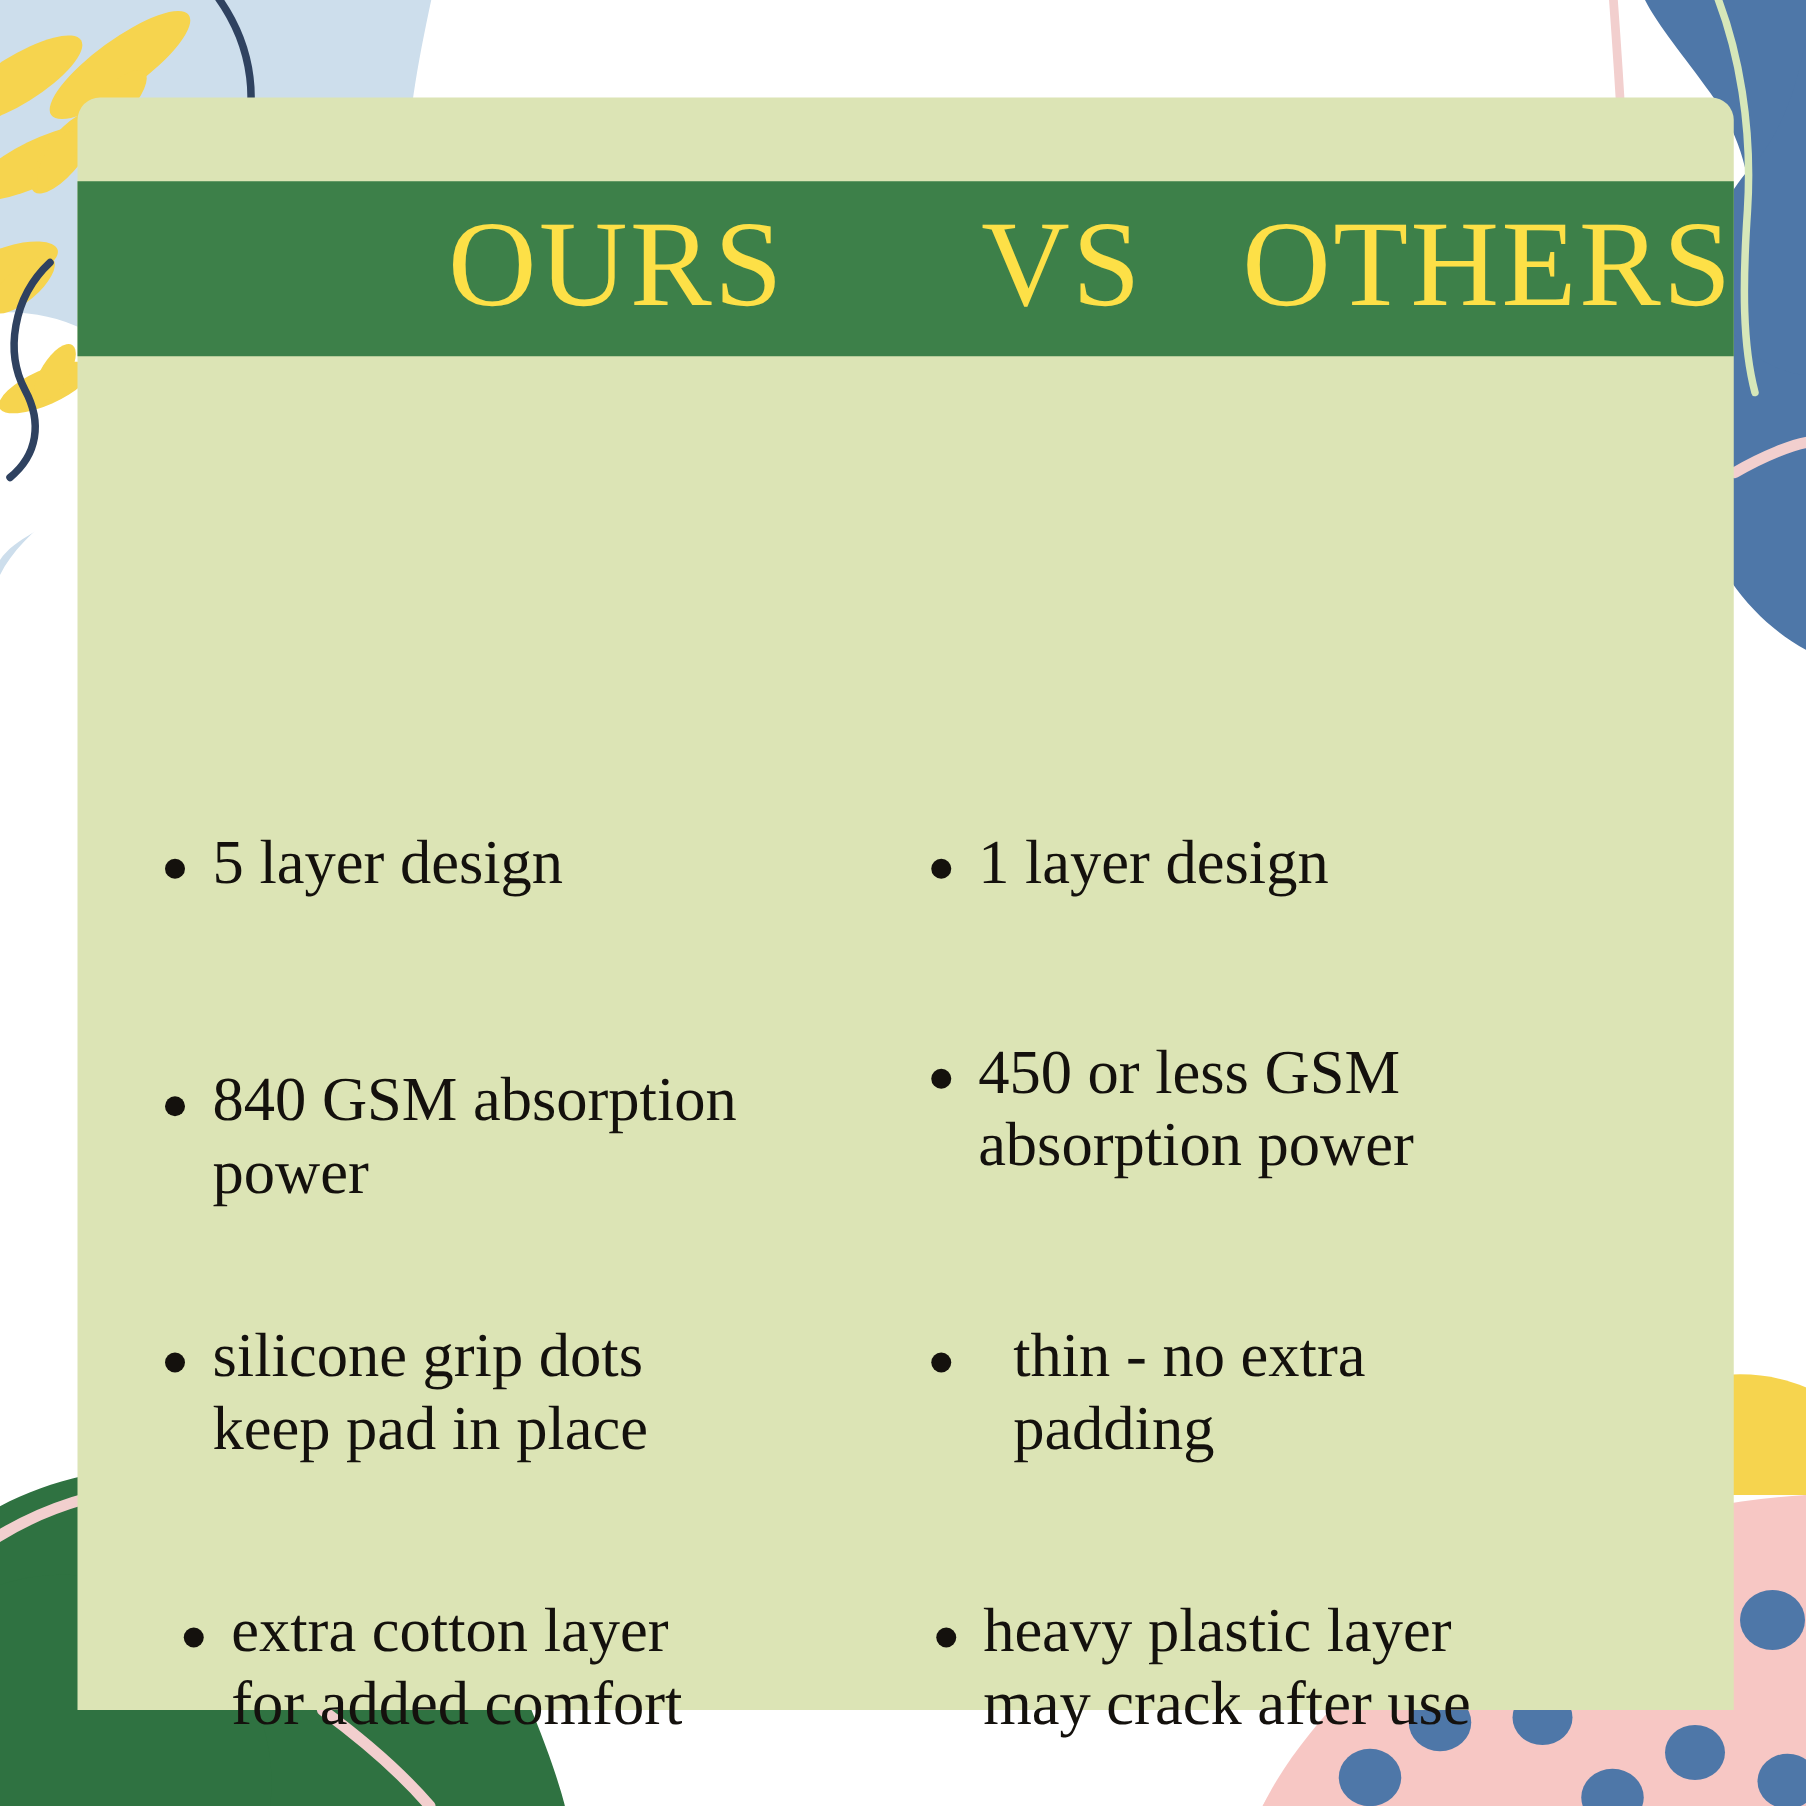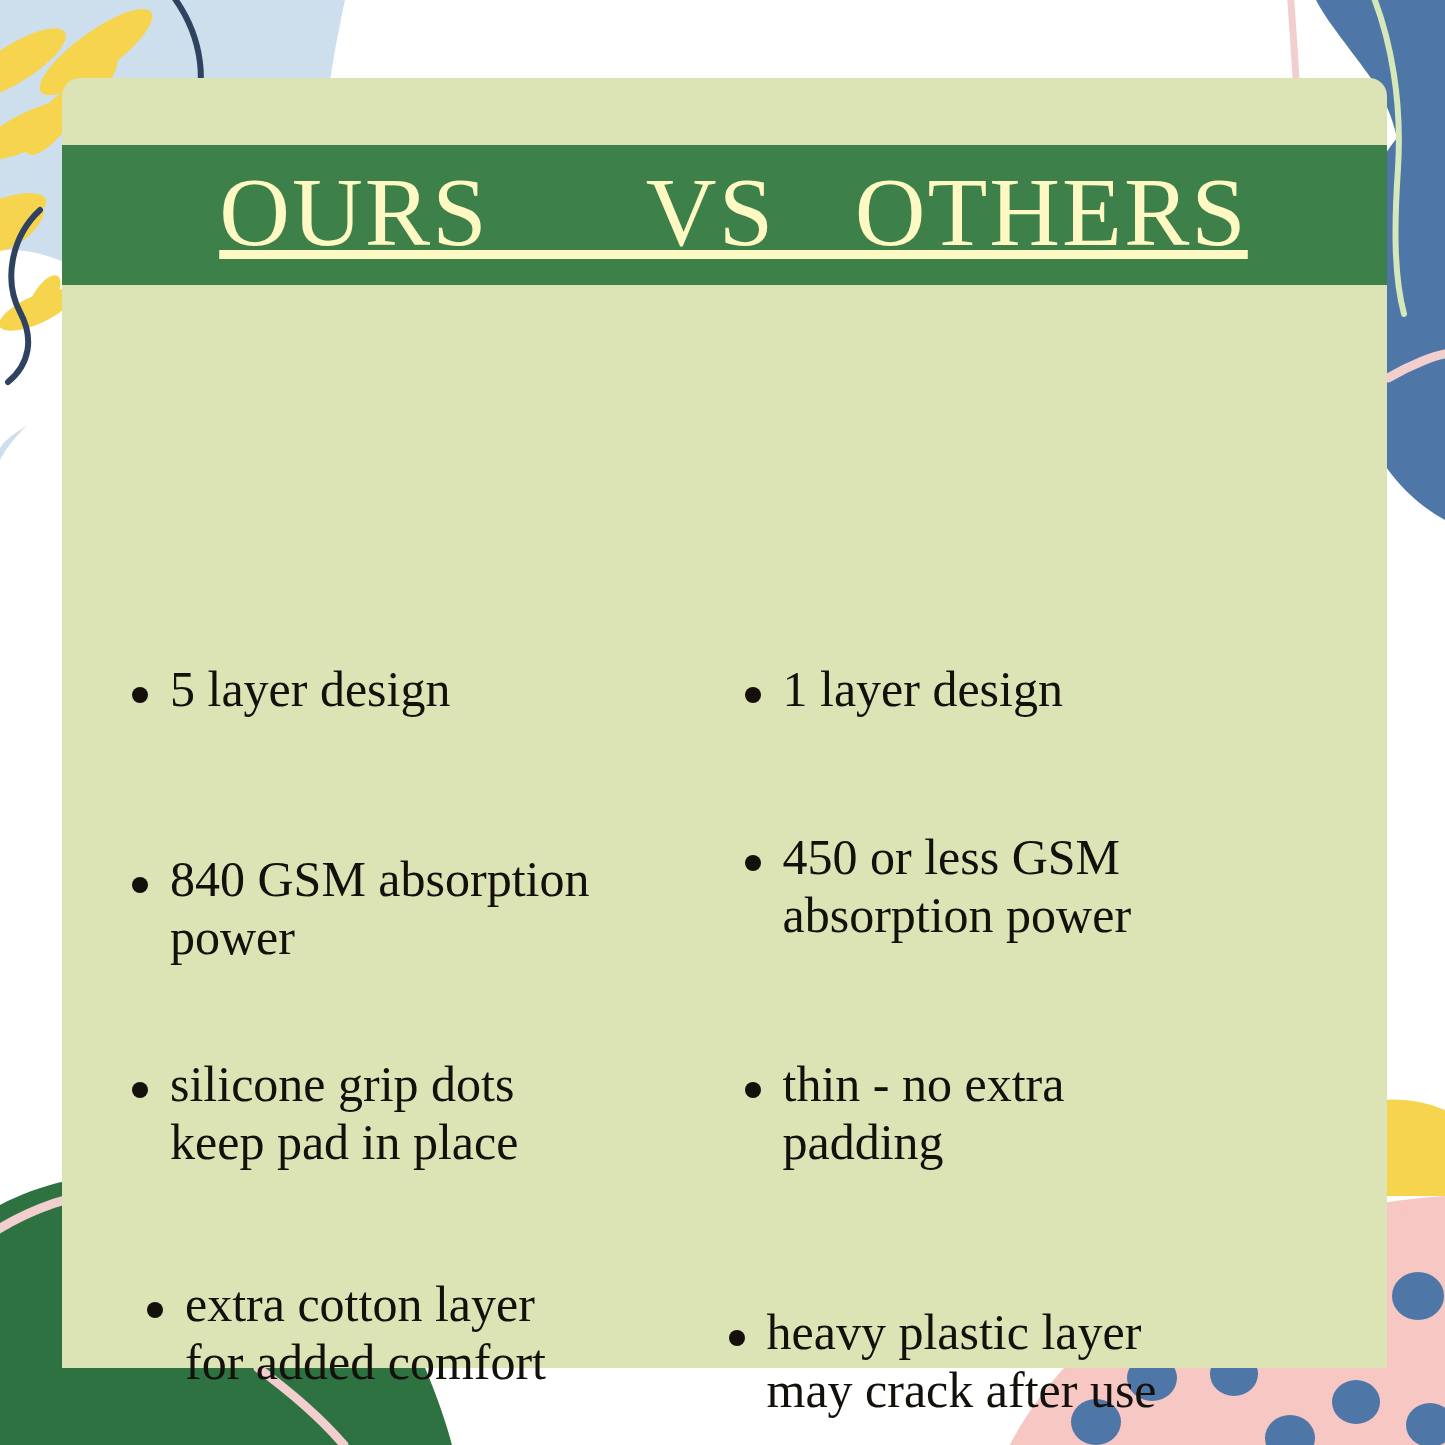--- a/index.html
+++ b/index.html
@@ -49,30 +49,29 @@
     width: 1325px;
     height: 140px;
     background: #3d8049;
     display: flex;
     align-items: center;
     z-index: 6;
   }
 
   #banner-title {
     width: 100%;
-    text-align: center;
-    color: #fef9c3;
+    text-align: right;
+    color: #fde047;
     font-size: 98px;
     line-height: 1;
     font-weight: 400;
     letter-spacing: 2px;
     white-space: pre;
     padding-left: 18px;
     transform: translateY(-3px);
-    text-decoration: underline;
   }
 
   #columns {
     position: absolute;
     left: 0;
     top: 215px;
     width: 1325px;
     height: 1075px;
     display: flex;
     z-index: 6;
@@ -113,22 +112,22 @@
   
   .lc .bullet-row:nth-of-type(1) { top: 295px;  left: 70px; }
   .lc .bullet-row:nth-of-type(2) { top: 485px;  left: 70px; }
   .lc .bullet-row:nth-of-type(3) { top: 690px;  left: 70px; }
   .lc .bullet-row:nth-of-type(4) { top: 910px;  left: 85px; }
   .lc .bullet-row:nth-of-type(5) { top: 1120px; left: 85px; }
 
   
   .rc .bullet-row:nth-of-type(1) { top: 295px;  left: 20px; }
   .rc .bullet-row:nth-of-type(2) { top: 463px;  left: 20px; }
-  .rc .bullet-row:nth-of-type(3) { top: 690px;  left: 20px; }
-  .rc .bullet-row:nth-of-type(4) { top: 910px;  left: 4px; margin-top: 28px; }
+  .rc .bullet-row:nth-of-type(3) { top: 690px;  left: 20px; gap: 28px; }
+  .rc .bullet-row:nth-of-type(4) { top: 910px;  left: 24px; }
   .rc .bullet-row:nth-of-type(5) { top: 1140px; left: 30px; }
 
   .colwrap { position: relative; height: 100%; padding-left: 40px; }
 </style>
 </head>
 <body>
 
 <div id="stage">
 
   <svg id="bg" viewBox="0 0 1445 1445" aria-hidden="true">

